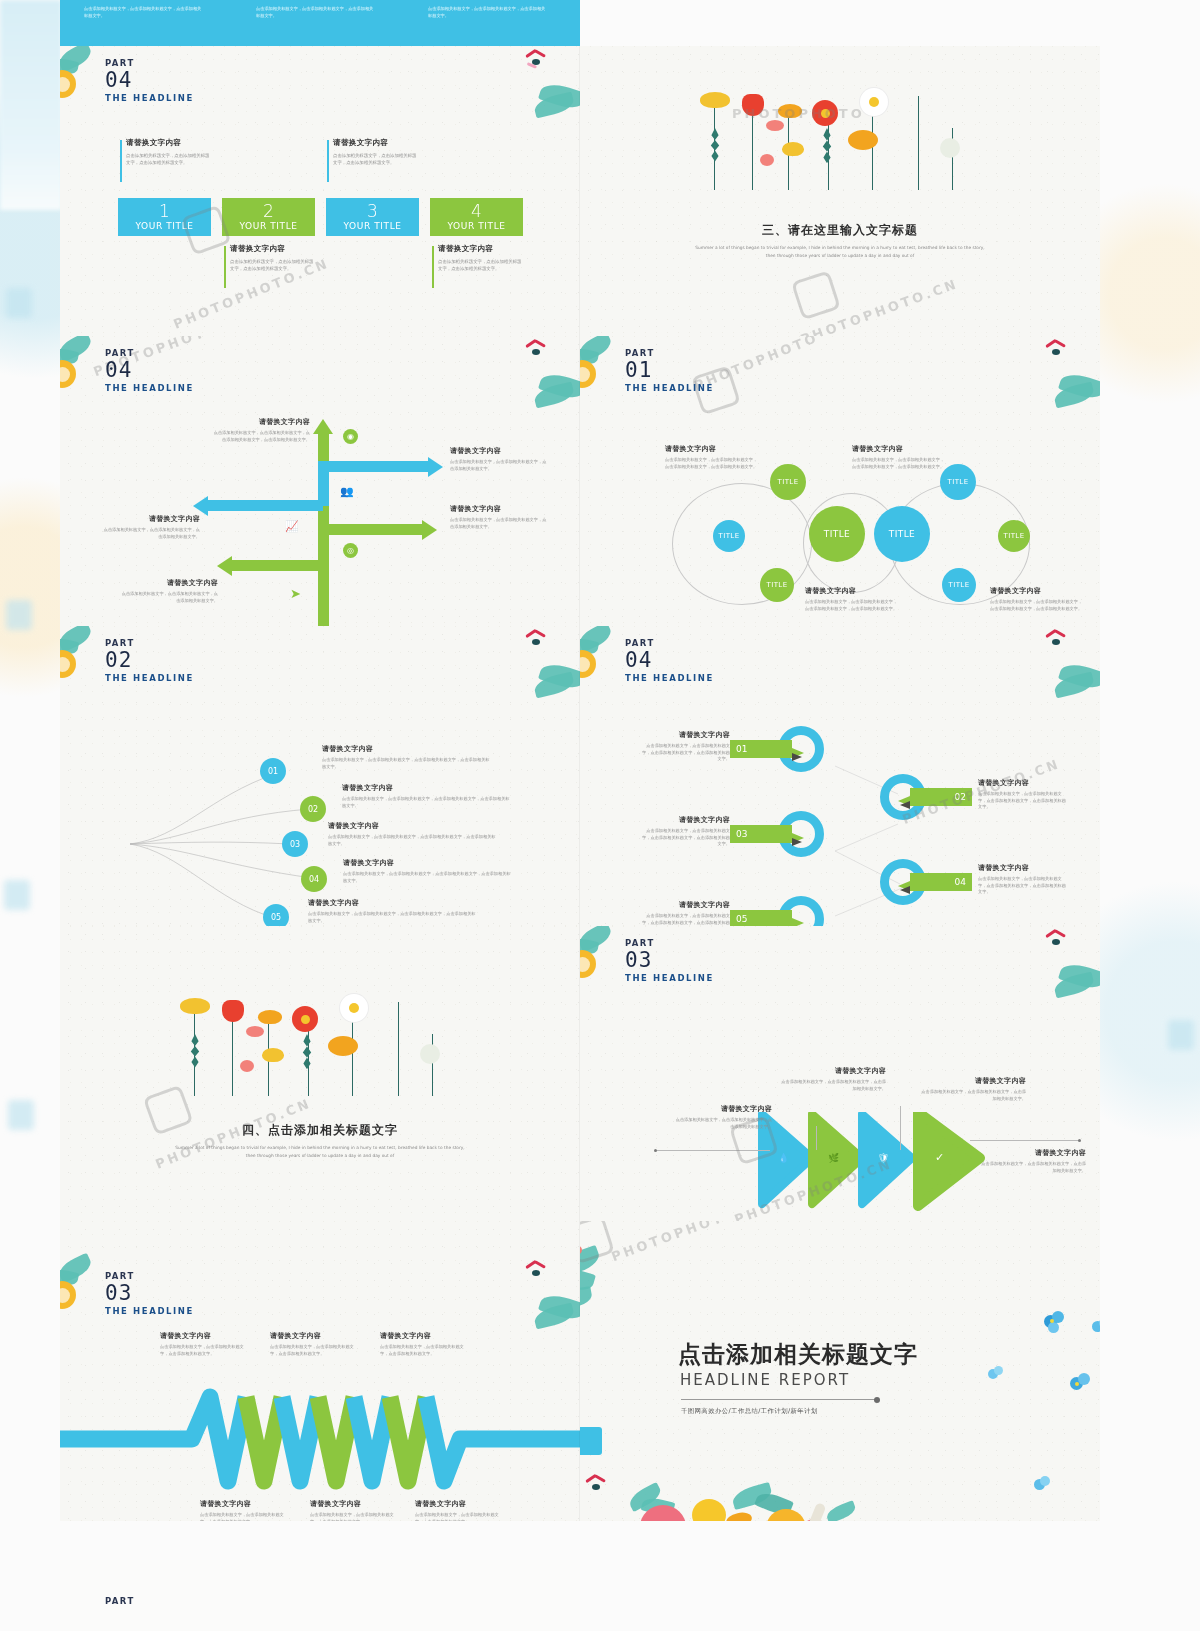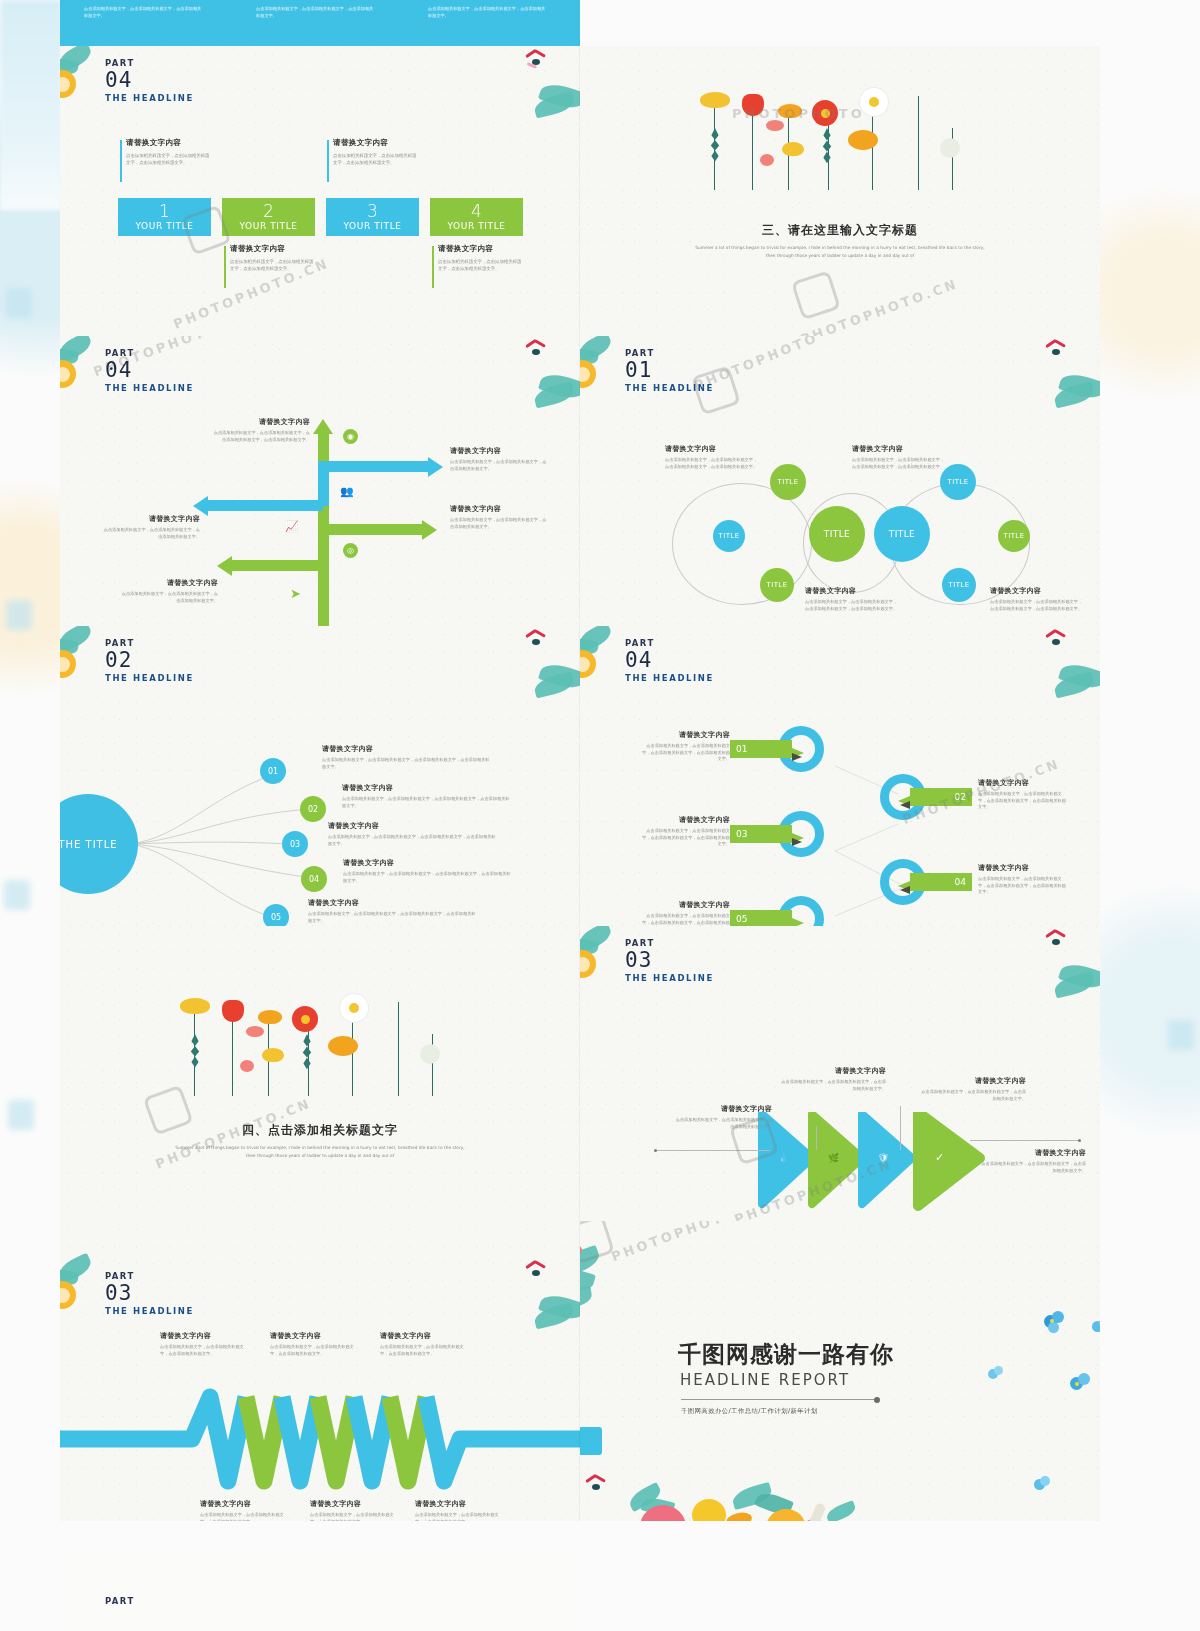--- a/index.html
+++ b/index.html
@@ -451,21 +451,20 @@
     <svg style="position:absolute;left:0;top:0;width:520px;height:300px;">
       <g fill="none" stroke="#b6b6b6" stroke-width="0.6">
         <path d="M70 218 C 120 212, 150 170, 215 148"></path>
         <path d="M70 218 C 125 214, 160 190, 250 183"></path>
         <path d="M70 218 C 130 216, 170 215, 230 218"></path>
         <path d="M70 218 C 125 222, 165 240, 252 252"></path>
         <path d="M70 218 C 120 226, 155 275, 215 292"></path>
       </g>
     </svg>
 
-    <div class="fan-core" style="left:-22px;top:168px;width:100px;height:100px;">THE TITLE</div>
 
     <div class="fan-node" style="left:200px;top:132px;background:#3fc0e5;">01</div>
     <div class="fan-node" style="left:240px;top:170px;background:#8cc63f;">02</div>
     <div class="fan-node" style="left:222px;top:205px;background:#3fc0e5;">03</div>
     <div class="fan-node" style="left:241px;top:240px;background:#8cc63f;">04</div>
     <div class="fan-node" style="left:203px;top:278px;background:#3fc0e5;">05</div>
 
     <div class="tb" style="left:262px;top:118px;width:170px;">
       <h4>请替换文字内容</h4>
       <p>点击添加相关标题文字，点击添加相关标题文字，点击添加相关标题文字，点击添加相关标题文字。</p>
@@ -785,21 +784,21 @@
       <div style="position:absolute;left:112px;top:30px;width:34px;height:32px;border-radius:50%;background:#f6c72b;"></div>
       <div style="position:absolute;left:146px;top:44px;width:26px;height:14px;border-radius:50%;background:#f2a41f;transform:rotate(-12deg);"></div>
       <div class="leaf" style="left:152px;top:18px;width:40px;height:18px;transform:rotate(-16deg);background:#5bbfb4;"></div>
       <div class="leaf" style="left:176px;top:26px;width:36px;height:17px;transform:rotate(22deg);background:#4fb2a7;"></div>
       <div style="position:absolute;left:186px;top:40px;width:40px;height:38px;border-radius:50%;background:#f6b52b;"></div>
       <div style="position:absolute;left:222px;top:50px;width:24px;height:22px;border-radius:50%;background:#ee6f7f;"></div>
       <div style="position:absolute;left:232px;top:34px;width:10px;height:26px;border-radius:6px;background:#e8e4d8;transform:rotate(22deg);"></div>
       <div class="leaf" style="left:246px;top:36px;width:30px;height:14px;transform:rotate(-20deg);background:#5bbfb4;"></div>
     </div>
 
-    <div class="thanks-cn" style="left:98px;top:118px;">千图网感谢一路有你</div>
+    <div class="thanks-cn" style="left:98px;top:118px;">点击添加相关标题文字</div>
     <div class="thanks-en" style="left:100px;top:150px;">HEADLINE REPORT</div>
     <div class="thanks-rule" style="left:101px;top:178px;width:195px;"></div>
     <div class="thanks-sub" style="left:101px;top:186px;">千图网高效办公/工作总结/工作计划/新年计划</div>
 
     <div class="wm wm-big" style="left:-16px;top:-16px;transform:rotate(-18deg);">▢</div>
     <div class="wm wm-txt" style="left:28px;top:6px;transform:rotate(-20deg);">PHOTOPHOTO</div>
   </div>
 </div>
 
 </div>

